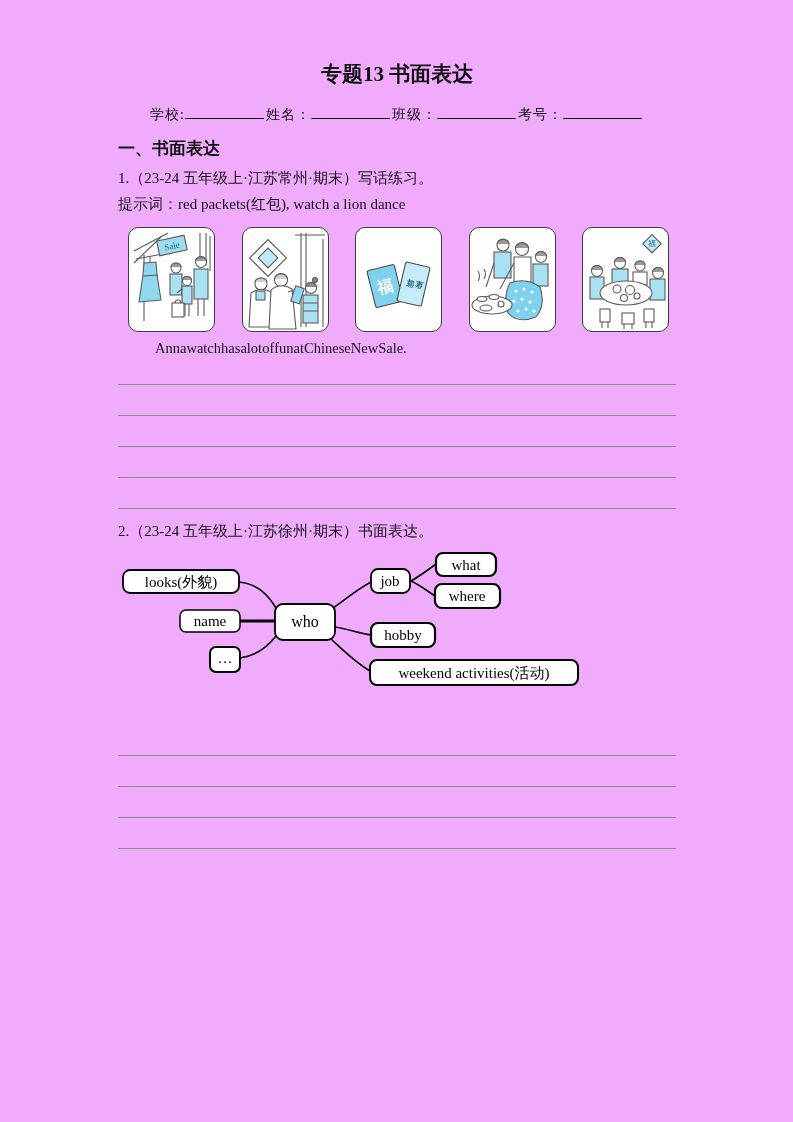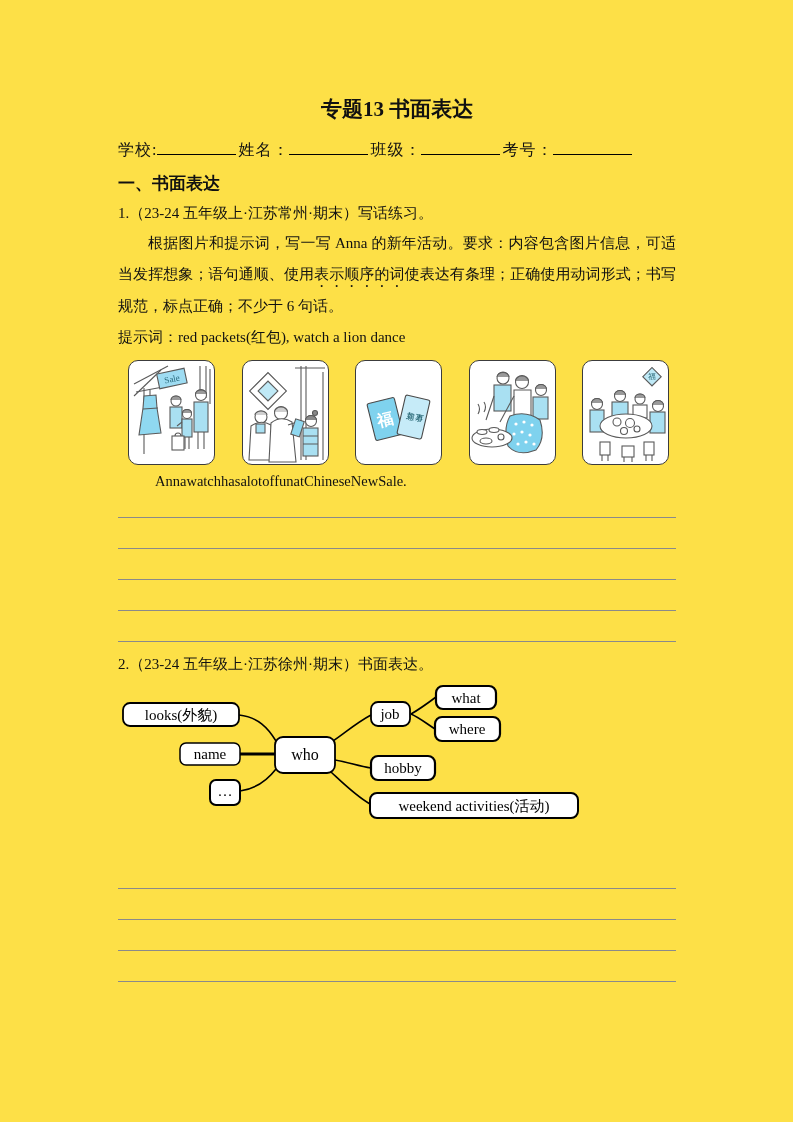--- a/index.html
+++ b/index.html
@@ -1,22 +1,22 @@
 <!DOCTYPE html>
 <html><head>
 <meta charset="utf-8">
 <style>
   html,body{margin:0;padding:0;background:#fff;}
   .page{
-    position:relative;width:793px;height:1122px;background:#fde047;box-sizing:border-box;
-    padding:95px 117px 0 118px;overflow:hidden;
+    position:relative;width:793px;height:1122px;background:#f0abfc;box-sizing:border-box;
+    padding:60px 117px 0 118px;overflow:hidden;
     font-family:"Liberation Serif","DejaVu Serif",serif;color:#111;
   }
   .doc-title{font-size:21px;line-height:28px;font-weight:bold;text-align:center;margin:0;}
-  .header-fields{margin-top:16px;font-size:16px;line-height:22px;white-space:nowrap;}
+  .header-fields{margin-top:16px;font-size:14px;line-height:22px;white-space:nowrap;text-align:center;}
   .header-fields .lbl{letter-spacing:1px;}
   .blank{display:inline-block;width:79px;height:13px;border-bottom:1px solid #000;margin-right:2px;}
   .sec-head{font-size:17px;line-height:21px;font-weight:bold;margin:12px 0 0;}
   .qhead{font-size:15px;line-height:21px;margin:9px 0 0;}
   .para{font-size:15px;line-height:31px;text-align:justify;margin:4px 0 0;}
   .indent{text-indent:2em;}
   .emdots{
     -webkit-text-emphasis:filled dot;-webkit-text-emphasis-position:under;
     text-emphasis:filled dot;text-emphasis-position:under right;
   }
@@ -39,21 +39,20 @@
   <h1 class="doc-title">专题13 书面表达</h1>
 
   <div class="header-fields">
     <span class="lbl">学校:</span><span class="blank"></span><span class="lbl">姓名：</span><span class="blank"></span><span class="lbl">班级：</span><span class="blank"></span><span class="lbl">考号：</span><span class="blank"></span>
   </div>
 
   <h2 class="sec-head">一、书面表达</h2>
 
   <p class="qhead">1.（23-24 五年级上·江苏常州·期末）写话练习。</p>
 
-  <p class="para indent"><span>根据图片和提示词，写一写 Anna 的新年活动。要求：内容包含图片信息，可适当发挥想象；语句通顺、使用</span><span class="emdots">表示顺序的词</span><span>使表达有条理；正确使用动词形式；书写规范，标点正确；不少于 6 句话。</span></p>
 
   <p class="hint">提示词：red packets(红包), watch a lion dance</p>
 
   <div class="pics">
 
     <div class="pic">
       <svg width="84" height="102" viewBox="0 0 84 102">
         <g stroke="#5a5a5a" stroke-width="1.1" fill="none">
           <path d="M4,22 L38,4"></path>
             <path d="M4,34 L31,8"></path>

